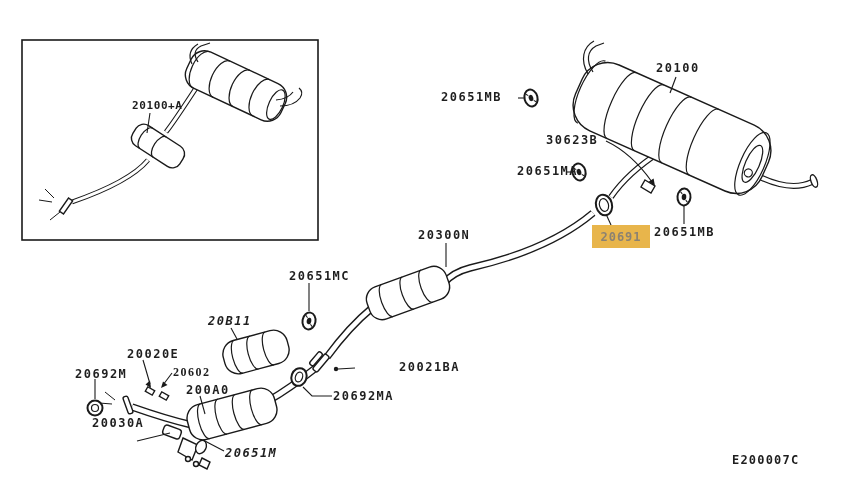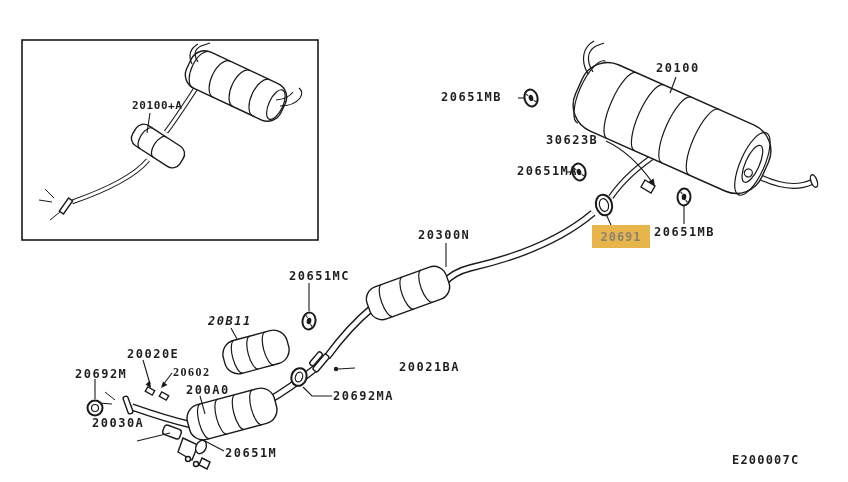--- a/index.html
+++ b/index.html
@@ -221,20 +221,20 @@
   <div class="lbl" style="left:127px;top:348px;">20020E</div>
 
   <div class="lbl" style="left:173px;top:366px;font-family:Liberation Serif, serif;">20602</div>
 
   <div class="lbl" style="left:186px;top:384px;">200A0</div>
 
   <div class="lbl" style="left:75px;top:368px;text-align:right;">20692M</div>
 
   <div class="lbl" style="left:92px;top:417px;">20030A</div>
 
-  <div class="lbl" style="left:225px;top:447px;">20651M</div>
+  <div class="lbl" style="left:225px;top:447px;font-style:italic;">20651M</div>
 
   <div class="lbl" style="left:356px;top:361px;margin-left:43px;">20021BA</div>
 
   <div class="lbl" style="left:333px;top:390px;">20692MA</div>
 
   <div class="code">E200007C</div>
 </div>
 
 </body></html>

